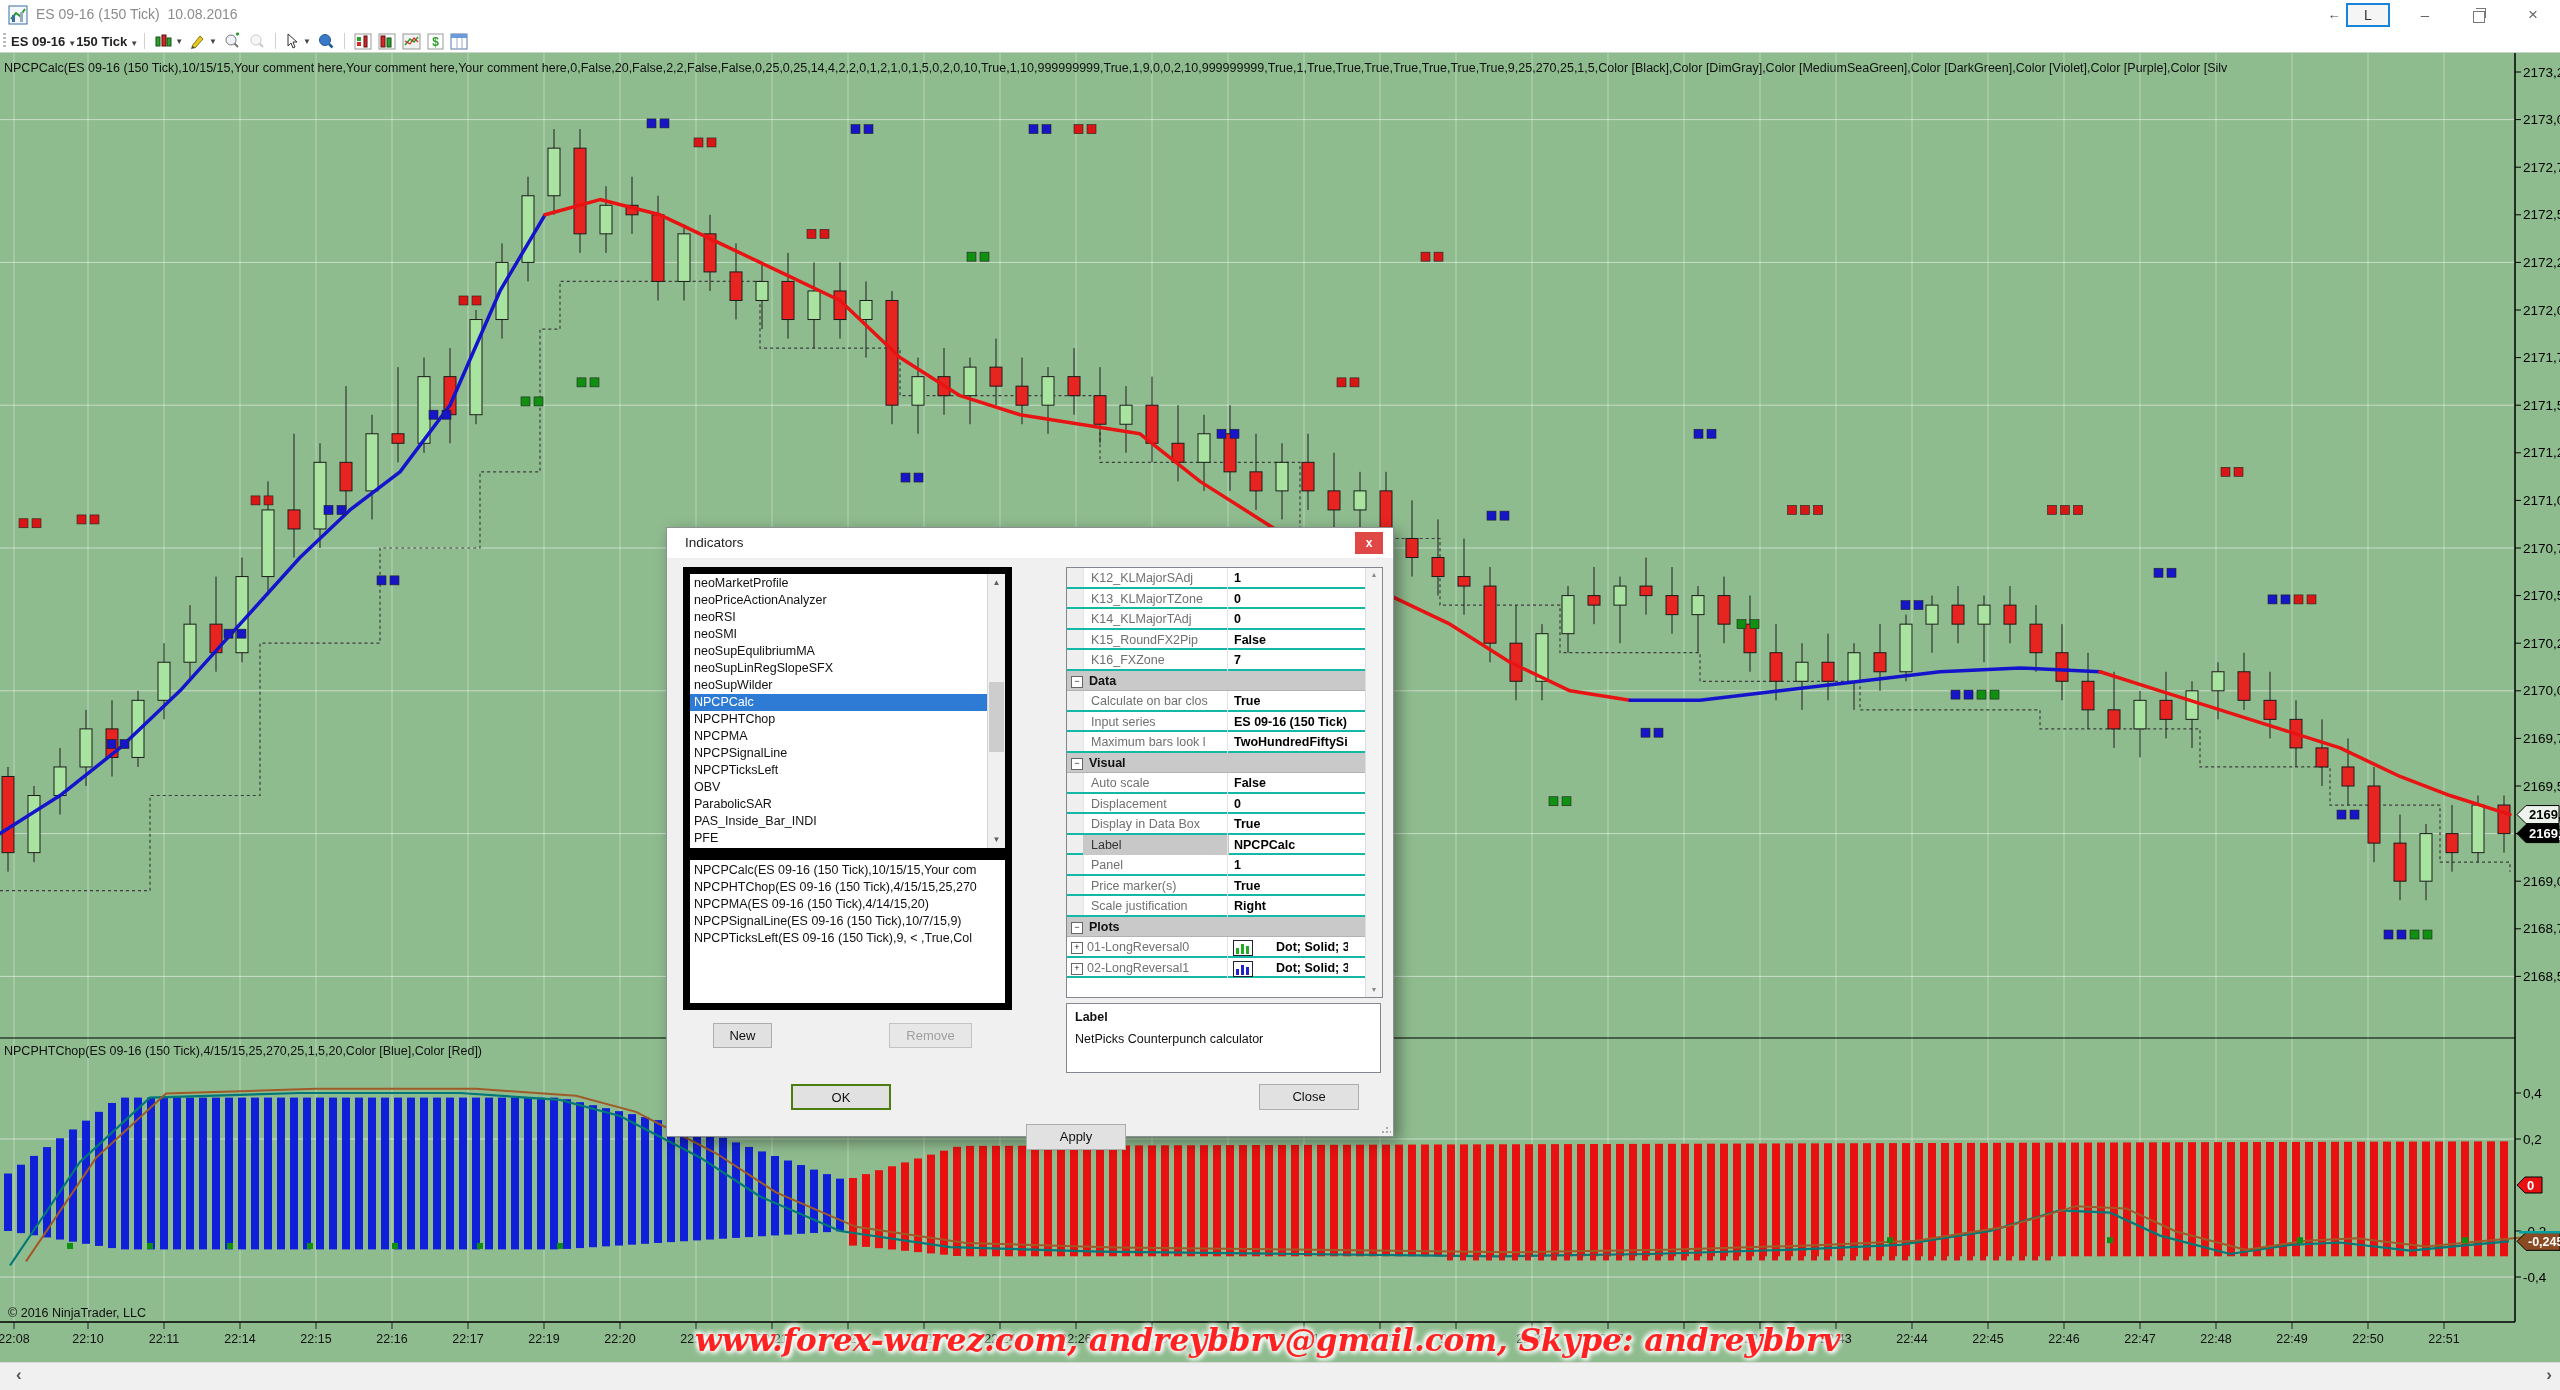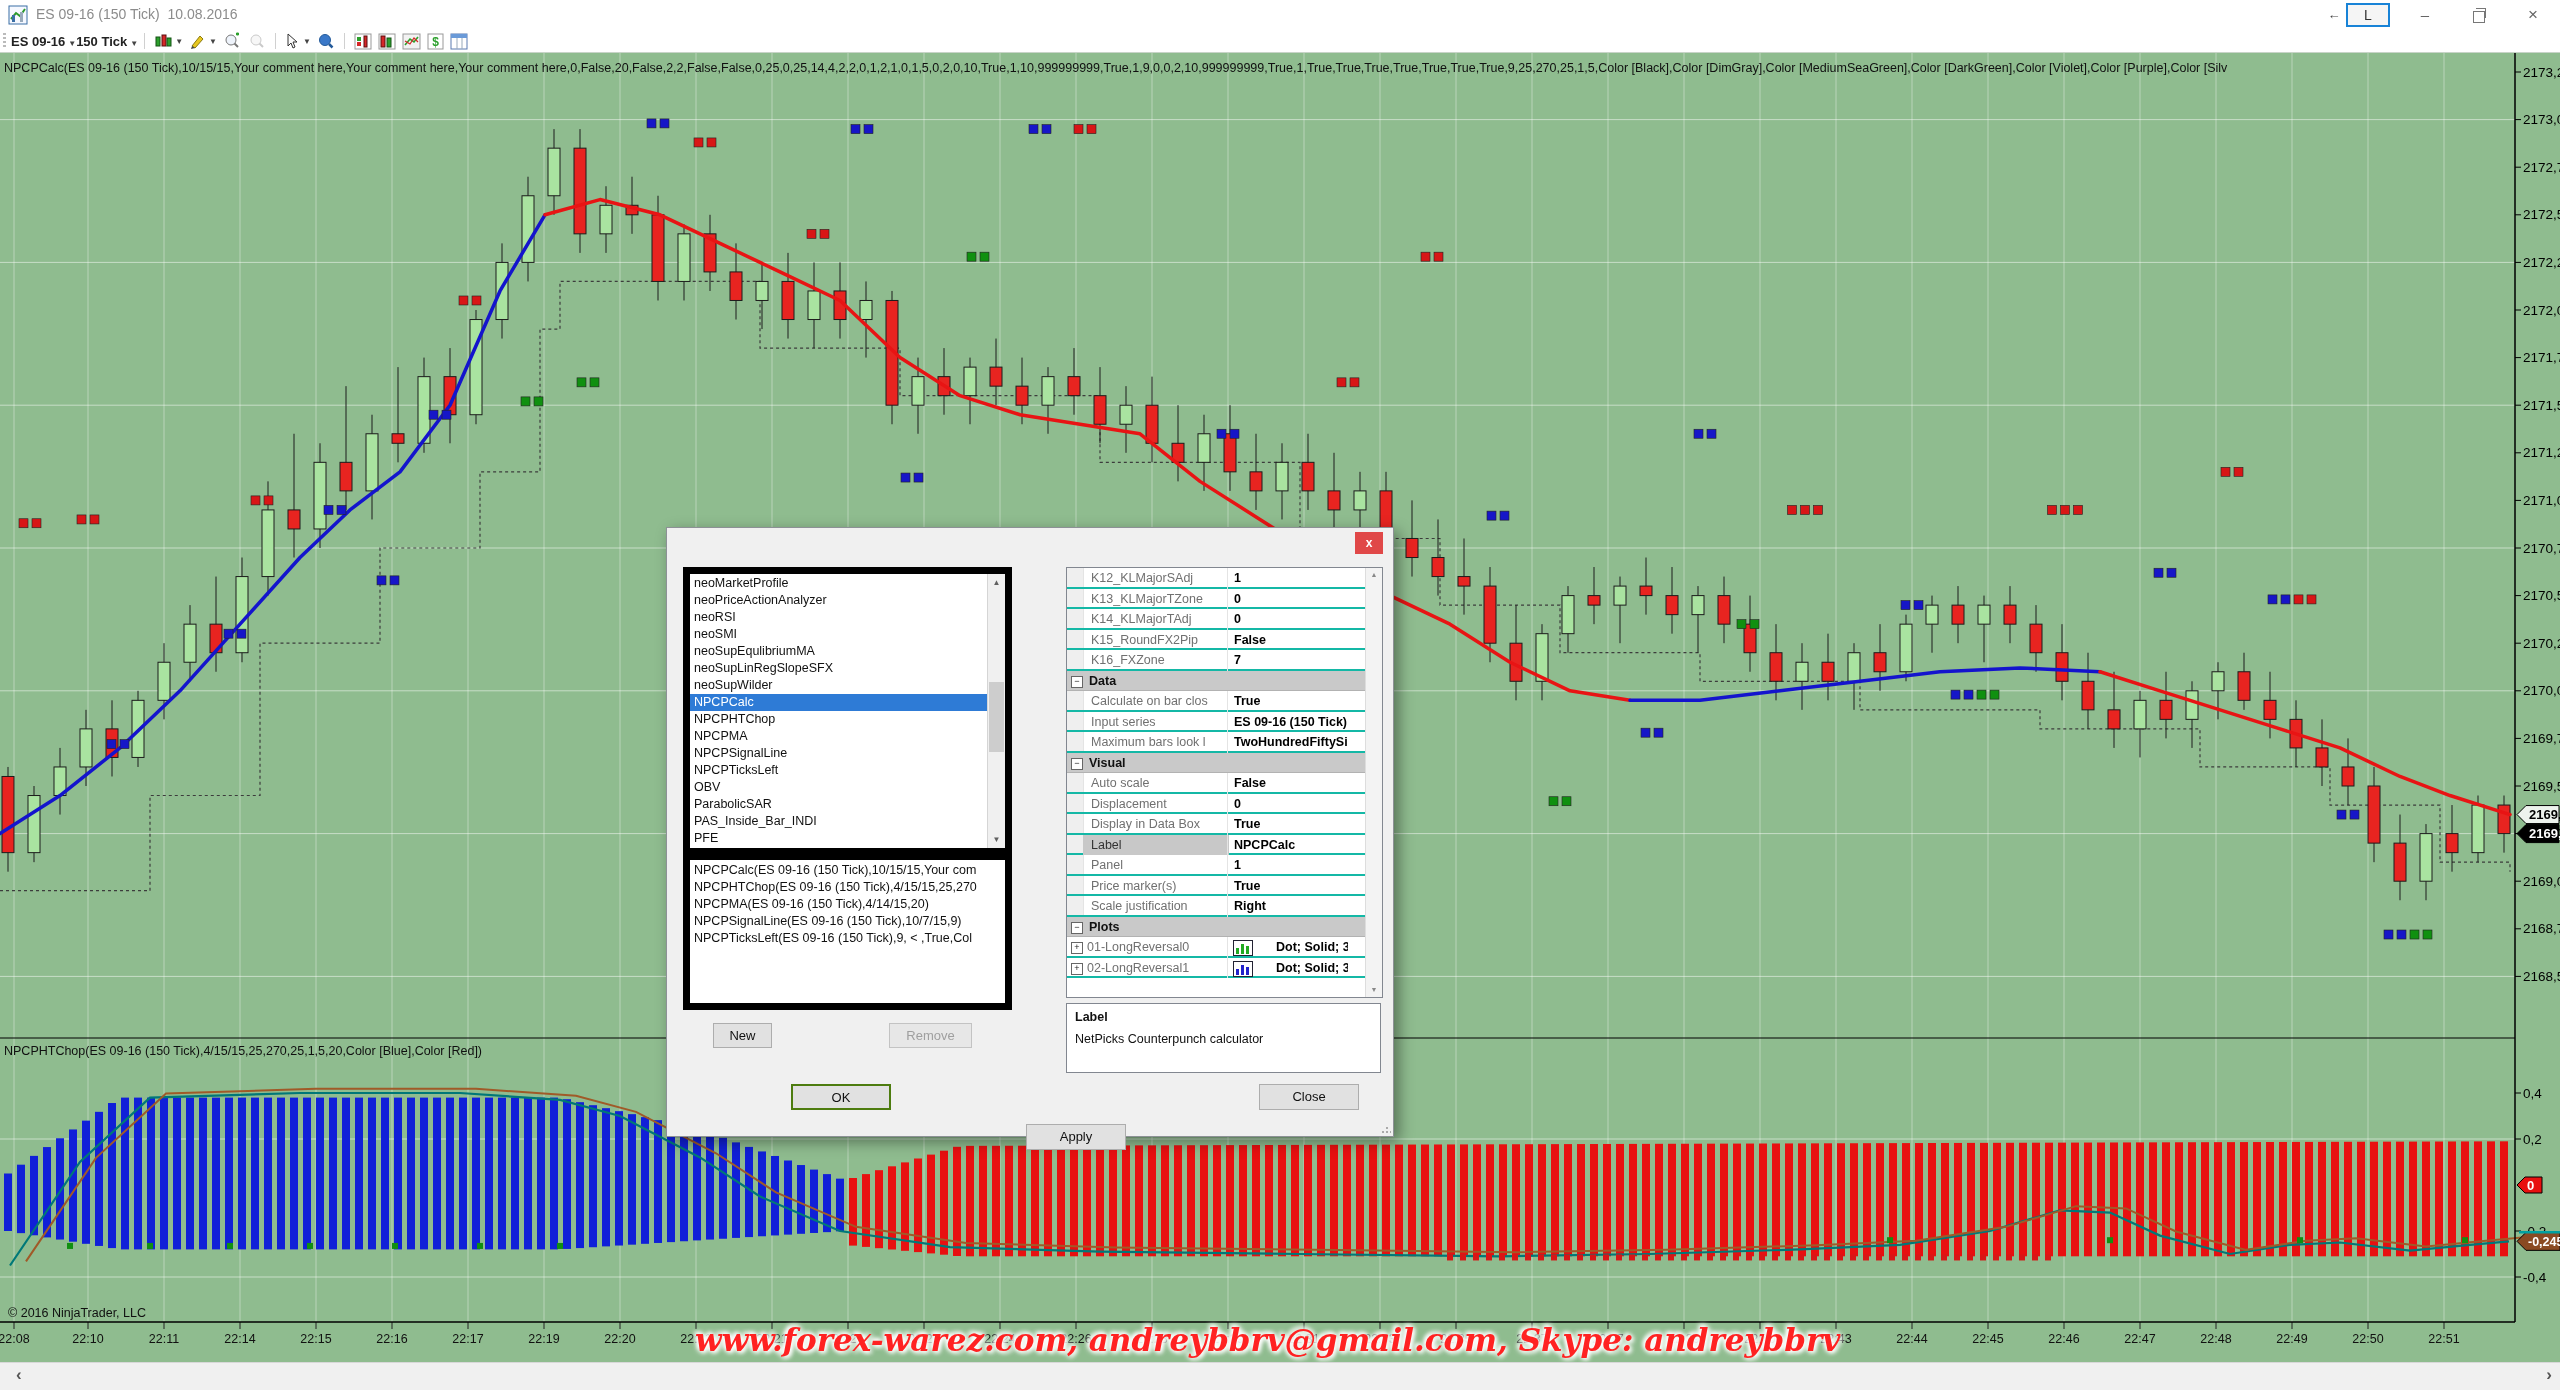--- a/index.html
+++ b/index.html
@@ -886,20 +886,23 @@
         <svg width="18" height="17">
           <rect x="1" y="1" width="16" height="15" fill="#fff" stroke="#5a7ab0"></rect>
           <rect x="1" y="1" width="16" height="4" fill="#6a9ad8"></rect>
           <line x1="7" y1="5" x2="7" y2="16" stroke="#9ab"></line>
           <line x1="12" y1="5" x2="12" y2="16" stroke="#9ab"></line>
         </svg>
       </span>
   </div>
 
   <div class="dialog">
+    <div class="dlg-title">
+        <span>Indicators</span>
+      </div>
     <div class="dlg-close">x</div>
 
     <div class="listbox lb1">
       <div id="ind-list" style="position:absolute;left:0;top:1px;right:17px;">
           <div class="li">neoMarketProfile</div>
           <div class="li">neoPriceActionAnalyzer</div>
           <div class="li">neoRSI</div>
           <div class="li">neoSMI</div>
           <div class="li">neoSupEqulibriumMA</div>
           <div class="li">neoSupLinRegSlopeSFX</div>

